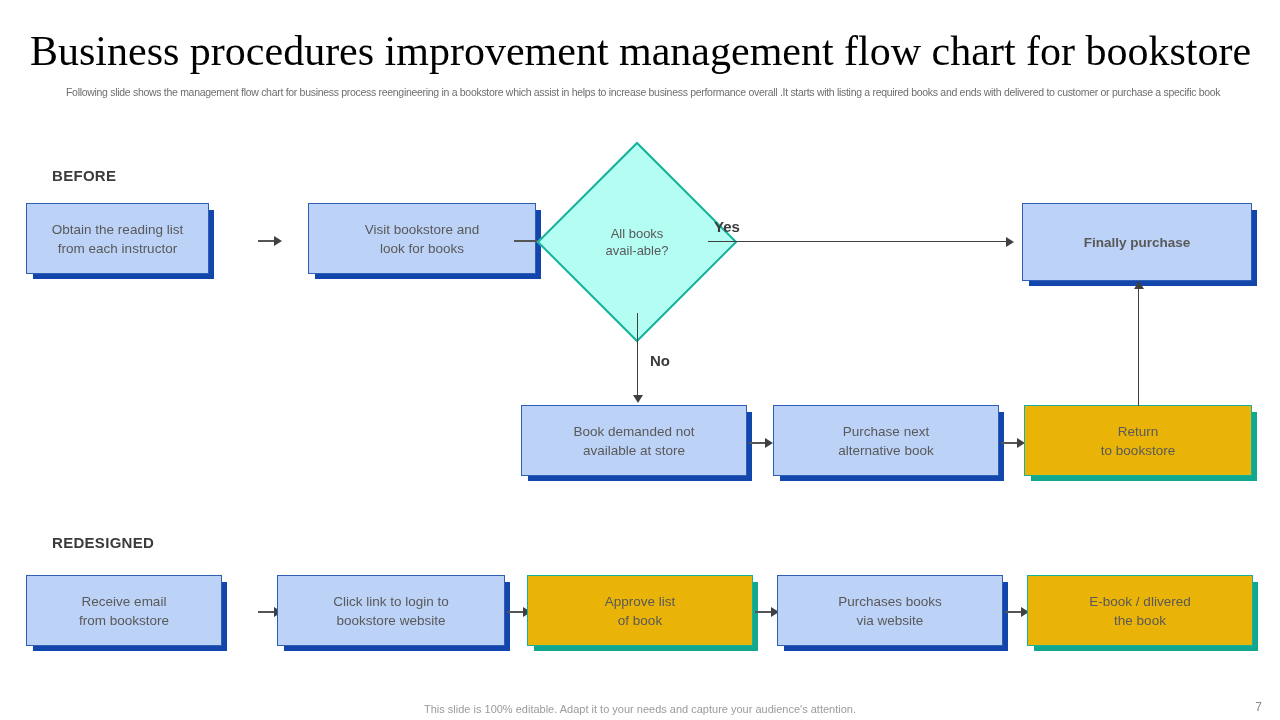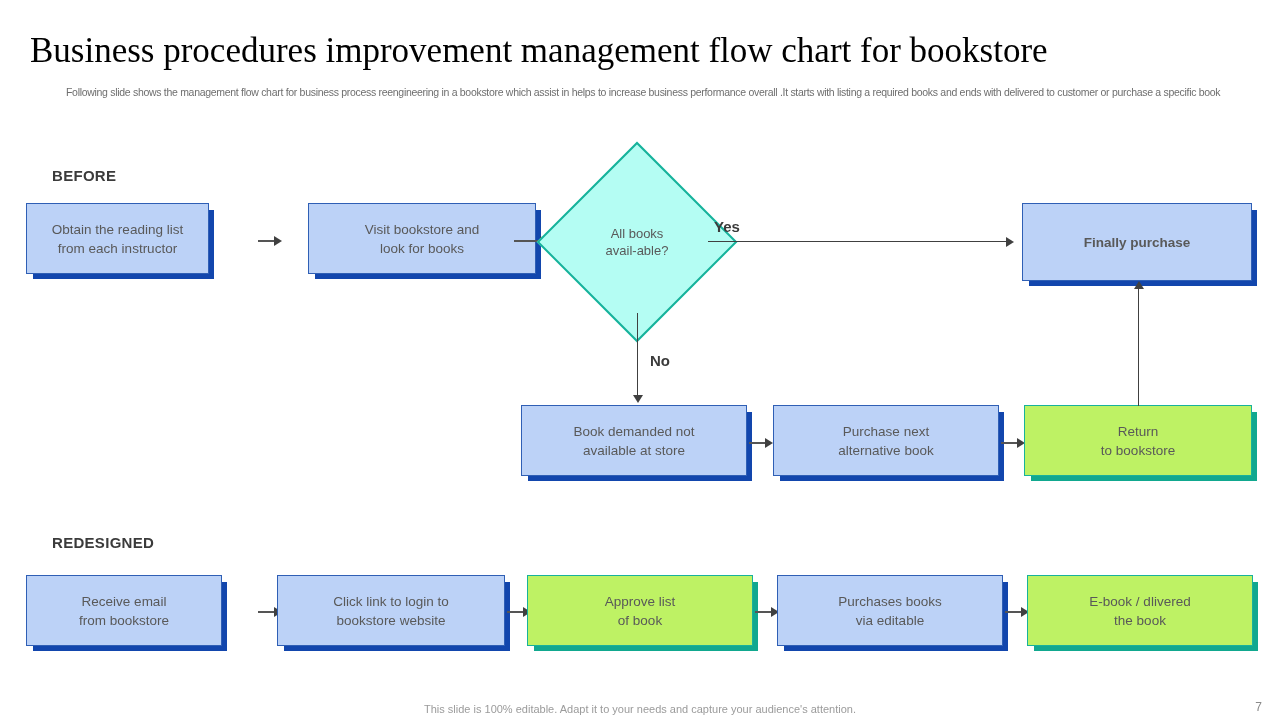--- a/index.html
+++ b/index.html
@@ -20,21 +20,21 @@
     height: 720px;
   }
 
   
   .title {
     position: absolute;
     left: 30px;
     top: 30px;
     width: 1200px;
     font-family: "Liberation Serif", serif;
-    font-size: 35px;
+    font-size: 42px;
     line-height: 42px;
     color: #000000;
     letter-spacing: 0px;
     white-space: nowrap;
   }
   .subtitle {
     position: absolute;
     left: 26px;
     top: 86px;
     width: 1214px;
@@ -71,21 +71,21 @@
     line-height: 19px;
     color: #595959;
     white-space: pre-line;
   }
   .node.blue {
     background: #bcd2f7;
     border: 1.4px solid #2f5fb5;
     box-shadow: 6px 6px 0 -1px #1246ad;
   }
   .node.cyan {
-    background: #bef264;
+    background: #eab308;
     border: 1.4px solid #17b29b;
     box-shadow: 6px 6px 0 -1px #11a88f;
   }
 
   
   .diamond-wrap {
     position: absolute;
   }
   .diamond-shape {
     position: absolute;
@@ -249,21 +249,21 @@
   <div class="stub" style="left:507px; top:611px; width:18px;"></div>
   <div class="arrow-head arrow-right" style="left:523px; top:607px;"></div>
 
   <div class="node cyan" style="left:527px; top:575px; width:226px; height:71px;">Approve list
 of book</div>
 
   <div class="stub" style="left:755px; top:611px; width:18px;"></div>
   <div class="arrow-head arrow-right" style="left:771px; top:607px;"></div>
 
   <div class="node blue" style="left:777px; top:575px; width:226px; height:71px;">Purchases books
-via editable</div>
+via website</div>
 
   <div class="stub" style="left:1005px; top:611px; width:18px;"></div>
   <div class="arrow-head arrow-right" style="left:1021px; top:607px;"></div>
 
   <div class="node cyan" style="left:1027px; top:575px; width:226px; height:71px;">E-book / dlivered
 the book</div>
 
   <div class="footer-note">This slide is 100% editable. Adapt it to your needs and capture your audience's attention.</div>
   <div class="page-number">7</div>
 

